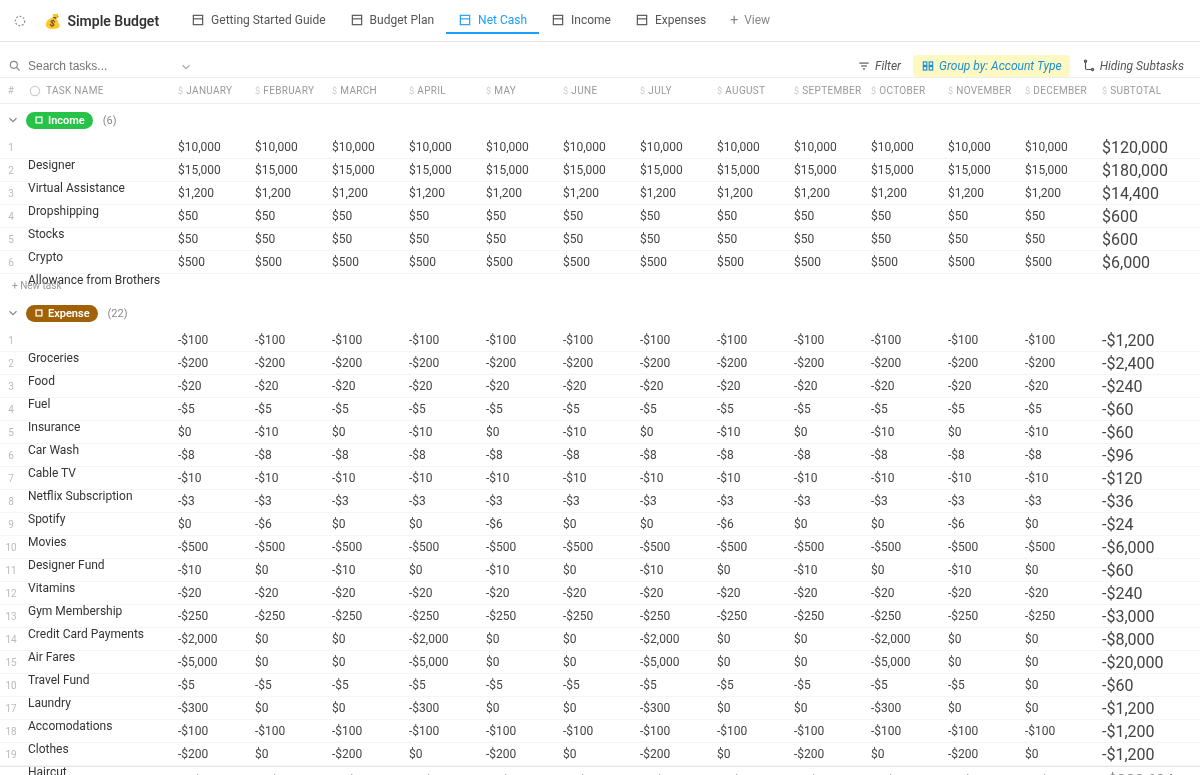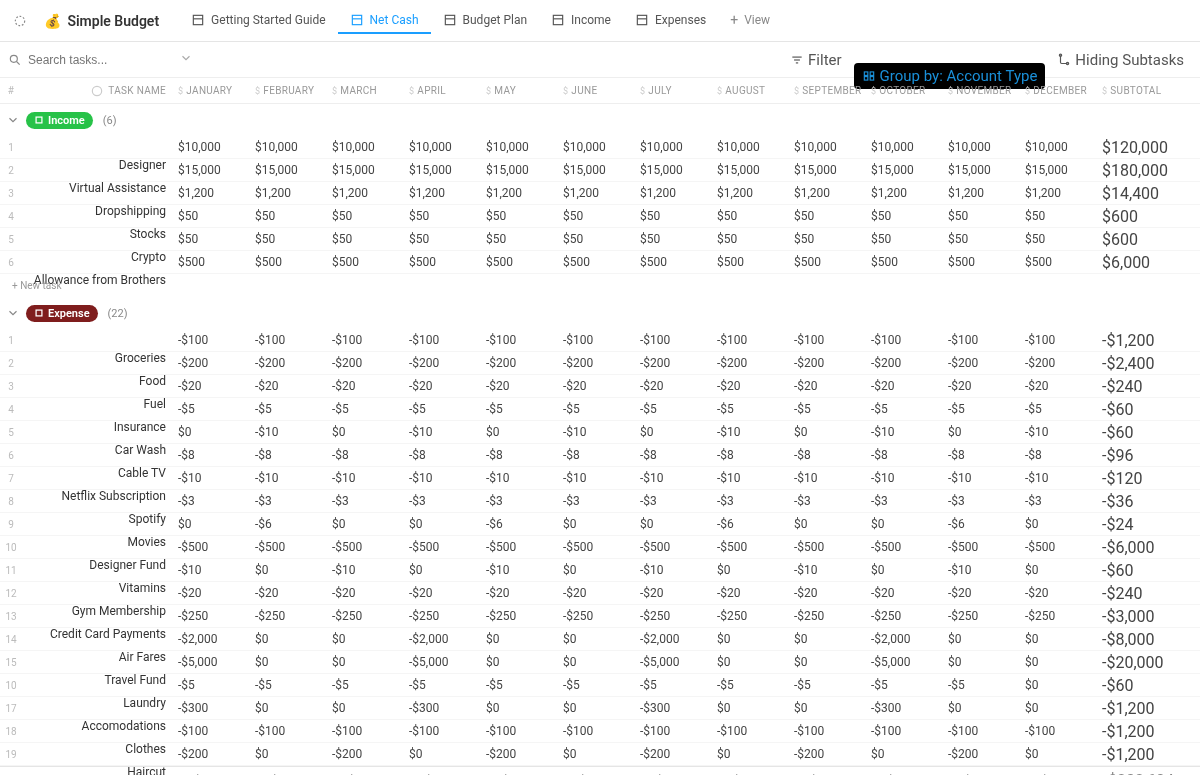--- a/index.html
+++ b/index.html
@@ -8,45 +8,45 @@
 .topbar { display: flex; align-items: center; height: 42px; border-bottom: 1px solid #e5e5e5; padding: 0 6px; }
 .topbar .icon-btn { width: 28px; height: 28px; display: flex; align-items: center; justify-content: center; border-radius: 4px; cursor: pointer; color: #888; }
 .title-wrap { display: flex; align-items: center; padding: 0 10px; font-size: 14px; font-weight: 600; color: #333; }
 .title-wrap .emoji { margin-right: 6px; font-size: 14px; }
 .tabs { display: flex; align-items: center; margin-left: 10px; }
 .tab { display: flex; align-items: center; padding: 0 12px; height: 26px; font-size: 12px; color: #555; cursor: pointer; border-bottom: 2px solid transparent; white-space: nowrap; }
 .tab svg { margin-right: 6px; }
 .tab.active { color: #1a9eff; border-bottom-color: #1a9eff; }
 .tab-add { color: #888; }
 
-.toolbar { display: flex; align-items: center; height: 36px; padding: 0 8px; border-bottom: 1px solid #eee; }
+.toolbar { display: flex; align-items: flex-end; height: 36px; padding: 0 8px; border-bottom: 1px solid #eee; }
 .search-wrap { display: flex; align-items: center; flex: 0 0 165px; color: #888; }
 .search-wrap input { border: none; outline: none; font-size: 12px; padding: 4px 6px; width: 120px; color: #555; }
 .chevron-small { cursor: pointer; color: #aaa; padding: 0 6px; }
 .tool-spacer { flex: 1; }
-.tool-item { display: flex; align-items: center; padding: 4px 8px; font-size: 15px; color: #555; cursor: pointer; border-radius: 4px; margin-left: 4px; }
+.tool-item { display: flex; align-items: center; padding: 4px 8px; font-size: 12px; color: #555; cursor: pointer; border-radius: 4px; margin-left: 4px; font-style: italic; }
 .tool-item svg { margin-right: 4px; }
-.tool-item.grouped { background: #000000; color: #1a8fd8; margin-top: 32px; }
+.tool-item.grouped { background: #fef9c3; color: #1a8fd8; margin-top: 32px; }
 
 .table-wrap { font-size: 12px; }
 .col-row { display: flex; border-bottom: 1px solid #eee; height: 26px; align-items: center; color: #999; font-size: 10px; text-transform: uppercase; letter-spacing: 0.3px; }
 .cell { flex: 0 0 77px; padding: 0 6px; display: flex; align-items: center; height: 100%; overflow: hidden; white-space: nowrap; }
 .cell-idx { flex: 0 0 22px; justify-content: center; color: #bbb; font-size: 10px; }
-.cell-name { flex: 0 0 150px; color: #333; font-size: 12px; justify-content: flex-end; }
+.cell-name { flex: 0 0 150px; color: #333; font-size: 12px; }
 .col-row .cell-name { color: #999; font-size: 10px; }
 .cell-month { flex: 0 0 77px; font-size: 12px; color: #444; }
 .cell-sub { flex: 0 0 90px; font-size: 16px; color: #444; }
 .col-row .cell-month, .col-row .cell-sub { color: #999; font-size: 10px; }
 .dollar-prefix { color: #ccc; margin-right: 3px; font-size: 9px; }
 
 .group-row { display: flex; align-items: center; height: 32px; padding-left: 6px; }
 .group-chev { cursor: pointer; color: #888; width: 14px; display: flex; justify-content: center; }
 .group-badge { display: inline-flex; align-items: center; padding: 2px 8px; border-radius: 10px; font-size: 11px; font-weight: 600; color: #fff; margin-left: 6px; }
 .group-badge.income { background: #27c248; }
-.group-badge.expense { background: #7f1d1d; }
+.group-badge.expense { background: #a16207; }
 .group-count { margin-left: 10px; color: #888; font-size: 11px; }
 
 .data-row { display: flex; height: 23px; align-items: center; border-bottom: 1px solid #f5f5f5; }
 .data-row .cell-name { color: #333; margin-top: 36px; }
 
 .new-task { padding: 6px 12px; color: #999; font-size: 10px; cursor: pointer; }
 
 .footer-row { display: flex; height: 28px; align-items: center; border-top: 1px solid #e5e5e5; color: #888; font-size: 11px; }
 .footer-row .cell-month, .footer-row .cell-sub { justify-content: flex-end; padding-right: 12px; color: #888; }
 
@@ -66,33 +66,33 @@
     <span>Simple Budget</span>
   </div>
   <div class="tabs" id="tabs">
       <div class="tab">
         <svg class="ico" viewBox="0 0 24 24" fill="none" stroke="currentColor" stroke-width="2">
           <rect x="4" y="4" width="16" height="16"></rect>
           <line x1="4" y1="10" x2="20" y2="10"></line>
         </svg>
         <span>Getting Started Guide</span>
       </div>
+      <div class="tab">
+        <svg class="ico" viewBox="0 0 24 24" fill="none" stroke="currentColor" stroke-width="2">
+          <rect x="4" y="4" width="16" height="16"></rect>
+          <line x1="4" y1="10" x2="20" y2="10"></line>
+        </svg>
+        <span>Budget Plan</span>
+      </div>
       <div class="tab active">
         <svg class="ico" viewBox="0 0 24 24" fill="none" stroke="currentColor" stroke-width="2">
           <rect x="4" y="4" width="16" height="16"></rect>
           <line x1="4" y1="10" x2="20" y2="10"></line>
         </svg>
         <span>Net Cash</span>
-      </div>
-      <div class="tab">
-        <svg class="ico" viewBox="0 0 24 24" fill="none" stroke="currentColor" stroke-width="2">
-          <rect x="4" y="4" width="16" height="16"></rect>
-          <line x1="4" y1="10" x2="20" y2="10"></line>
-        </svg>
-        <span>Budget Plan</span>
       </div>
       <div class="tab">
         <svg class="ico" viewBox="0 0 24 24" fill="none" stroke="currentColor" stroke-width="2">
           <rect x="4" y="4" width="16" height="16"></rect>
           <line x1="4" y1="10" x2="20" y2="10"></line>
         </svg>
         <span>Income</span>
       </div>
       <div class="tab">
         <svg class="ico" viewBox="0 0 24 24" fill="none" stroke="currentColor" stroke-width="2">

